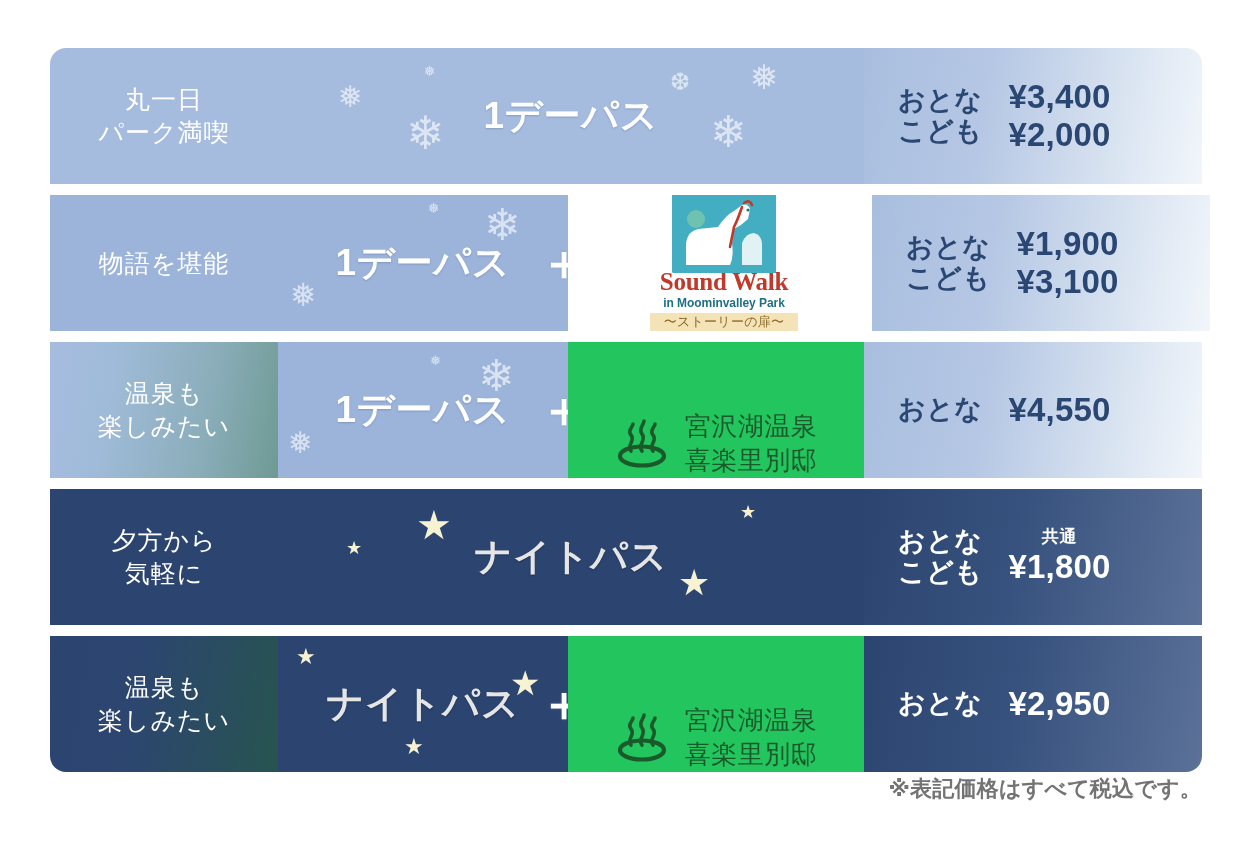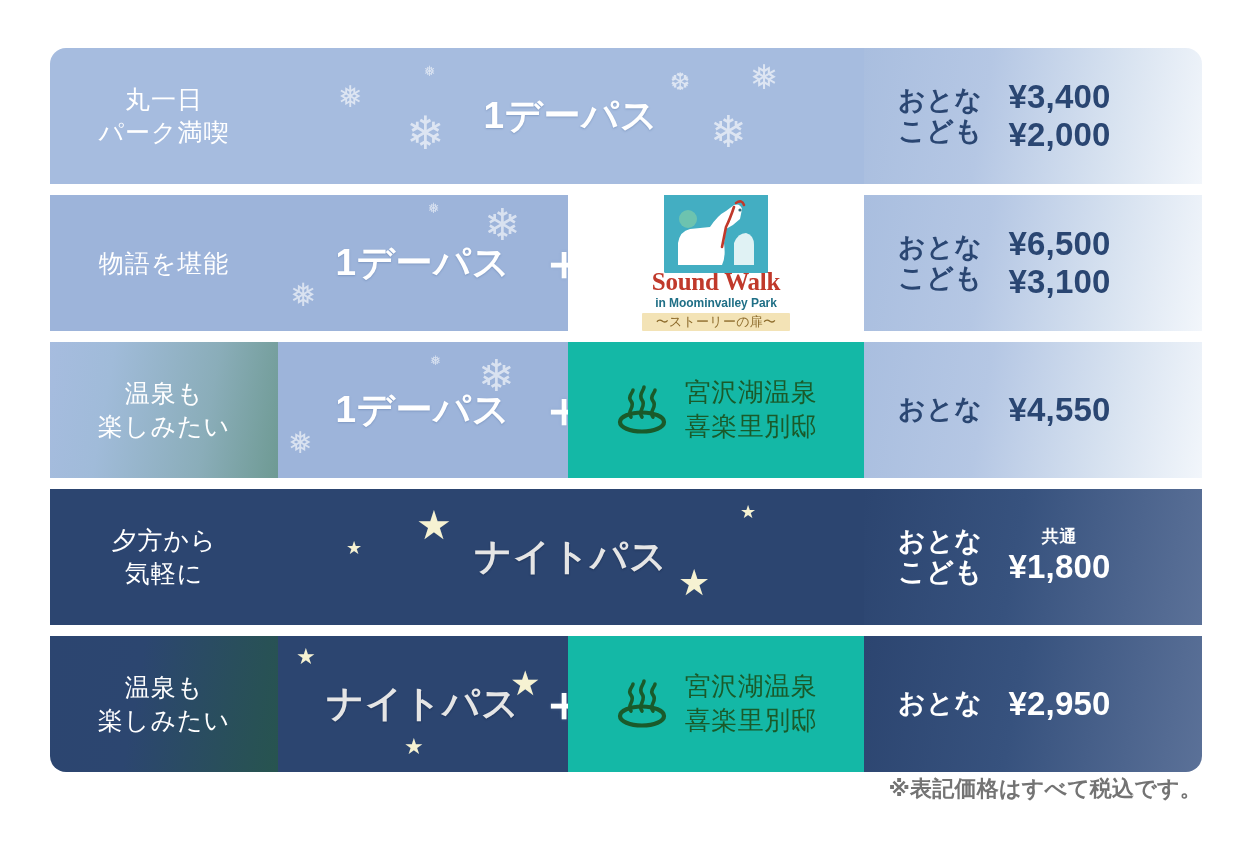--- a/index.html
+++ b/index.html
@@ -61,22 +61,22 @@
   .passname.day{color:#ffffff;text-shadow:0 1px 2px rgba(70,100,150,.35);}
   .passname.night{color:#e5e5e5;text-shadow:0 1px 2px rgba(10,25,55,.4);}
 
   
   .c-addon{
     position:relative;
     flex:0 0 296px;
     display:flex;align-items:center;justify-content:center;
     overflow:hidden;
   }
-  .c-addon.white{background:#ffffff;}
-  .c-addon.gray{background:#14b8a6;}
+  .c-addon.white{background:#ffffff;padding-left:8px;}
+  .c-addon.gray{background:#22c55e;align-items:flex-end;}
 
   
   .c-price{
     position:relative;
     flex:0 0 330px;
     display:flex;align-items:center;
     padding-left:34px;
     box-sizing:border-box;
   }
   .pricegrid{display:flex;align-items:center;gap:26px;}
@@ -239,21 +239,21 @@
           <div class="sw-cr">© Moomin Characters™</div>
         </div>
       </div>
       <div class="c-price bg-price-light light" style="flex:0 0 338px;">
         <div class="pricegrid">
           <div class="ptags">
             <span class="ptag">おとな</span>
             <span class="ptag">こども</span>
           </div>
           <div class="pvals">
-            <span class="pval">¥6,500</span>
+            <span class="pval">¥1,900</span>
             <span class="pval">¥3,100</span>
           </div>
         </div>
       </div>
     </div>
 
     <div class="row r3">
       <div class="c-label bg-teal">
         <div>
           <span>温泉も</span>

